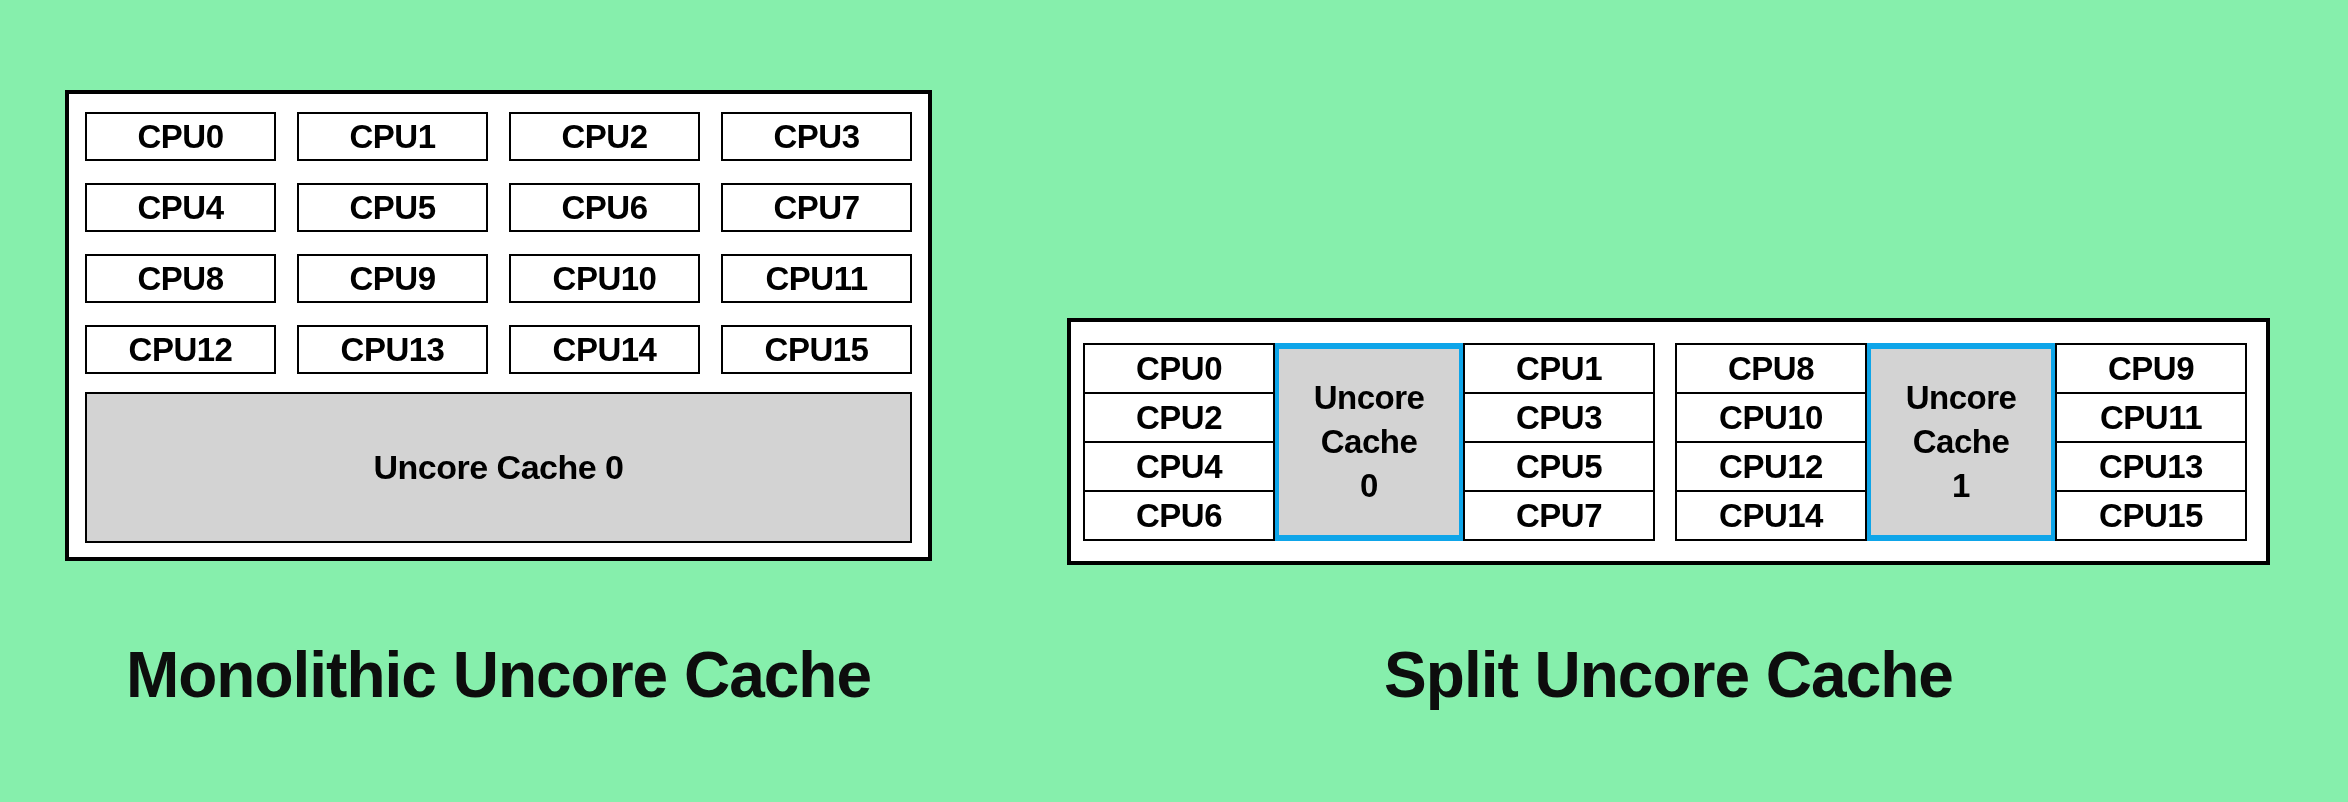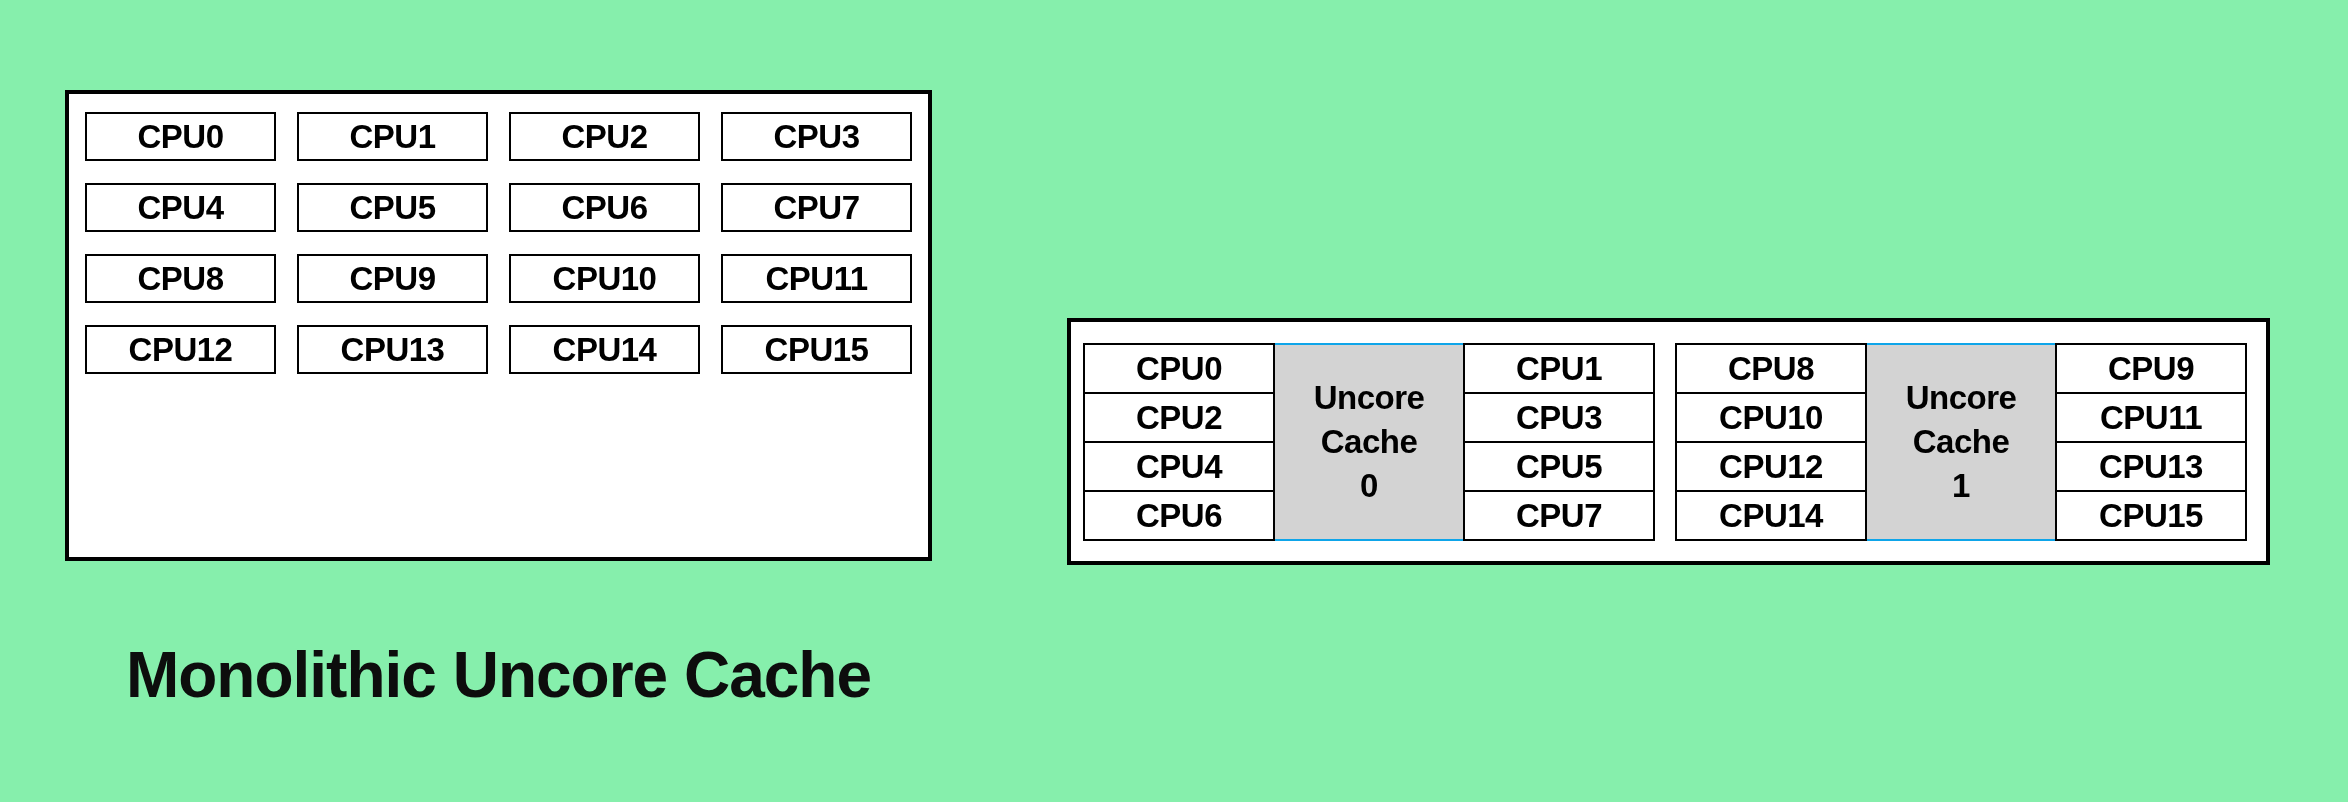--- a/index.html
+++ b/index.html
@@ -91,21 +91,21 @@
     line-height: 1;
     letter-spacing: -0.5px;
     background: #ffffff;
   }
   .cpu-cell + .cpu-cell { border-top: 2px solid #000000; }
   .split-cache {
     box-sizing: border-box;
     width: 192px;
     margin-left: -2px;
     margin-right: -2px;
-    border: 2px solid #0ea5e9;
+    border: 6px solid #0ea5e9;
     background: #d3d3d3;
     display: flex;
     flex-direction: column;
     align-items: center;
     justify-content: center;
     font-weight: bold;
     font-size: 33px;
     line-height: 44px;
     letter-spacing: -0.5px;
     text-align: center;
@@ -145,20 +145,21 @@
       <div class="cpu-box">CPU7</div>
       <div class="cpu-box">CPU8</div>
       <div class="cpu-box">CPU9</div>
       <div class="cpu-box">CPU10</div>
       <div class="cpu-box">CPU11</div>
       <div class="cpu-box">CPU12</div>
       <div class="cpu-box">CPU13</div>
       <div class="cpu-box">CPU14</div>
       <div class="cpu-box">CPU15</div>
     </div>
+    <div class="mono-cache">Uncore Cache 0</div>
   </div>
 
   <div class="split-outer">
 
     <div class="cluster">
       <div class="cpu-col">
         <div class="cpu-cell">CPU0</div>
         <div class="cpu-cell">CPU2</div>
         <div class="cpu-cell">CPU4</div>
         <div class="cpu-cell">CPU6</div>
@@ -192,14 +193,15 @@
         <div class="cpu-cell">CPU9</div>
         <div class="cpu-cell">CPU11</div>
         <div class="cpu-cell">CPU13</div>
         <div class="cpu-cell">CPU15</div>
       </div>
     </div>
 
   </div>
 
   <div class="caption caption-left">Monolithic Uncore Cache</div>
+  <div class="caption caption-right">Split Uncore Cache</div>
 
 </div>
 
 </body></html>

